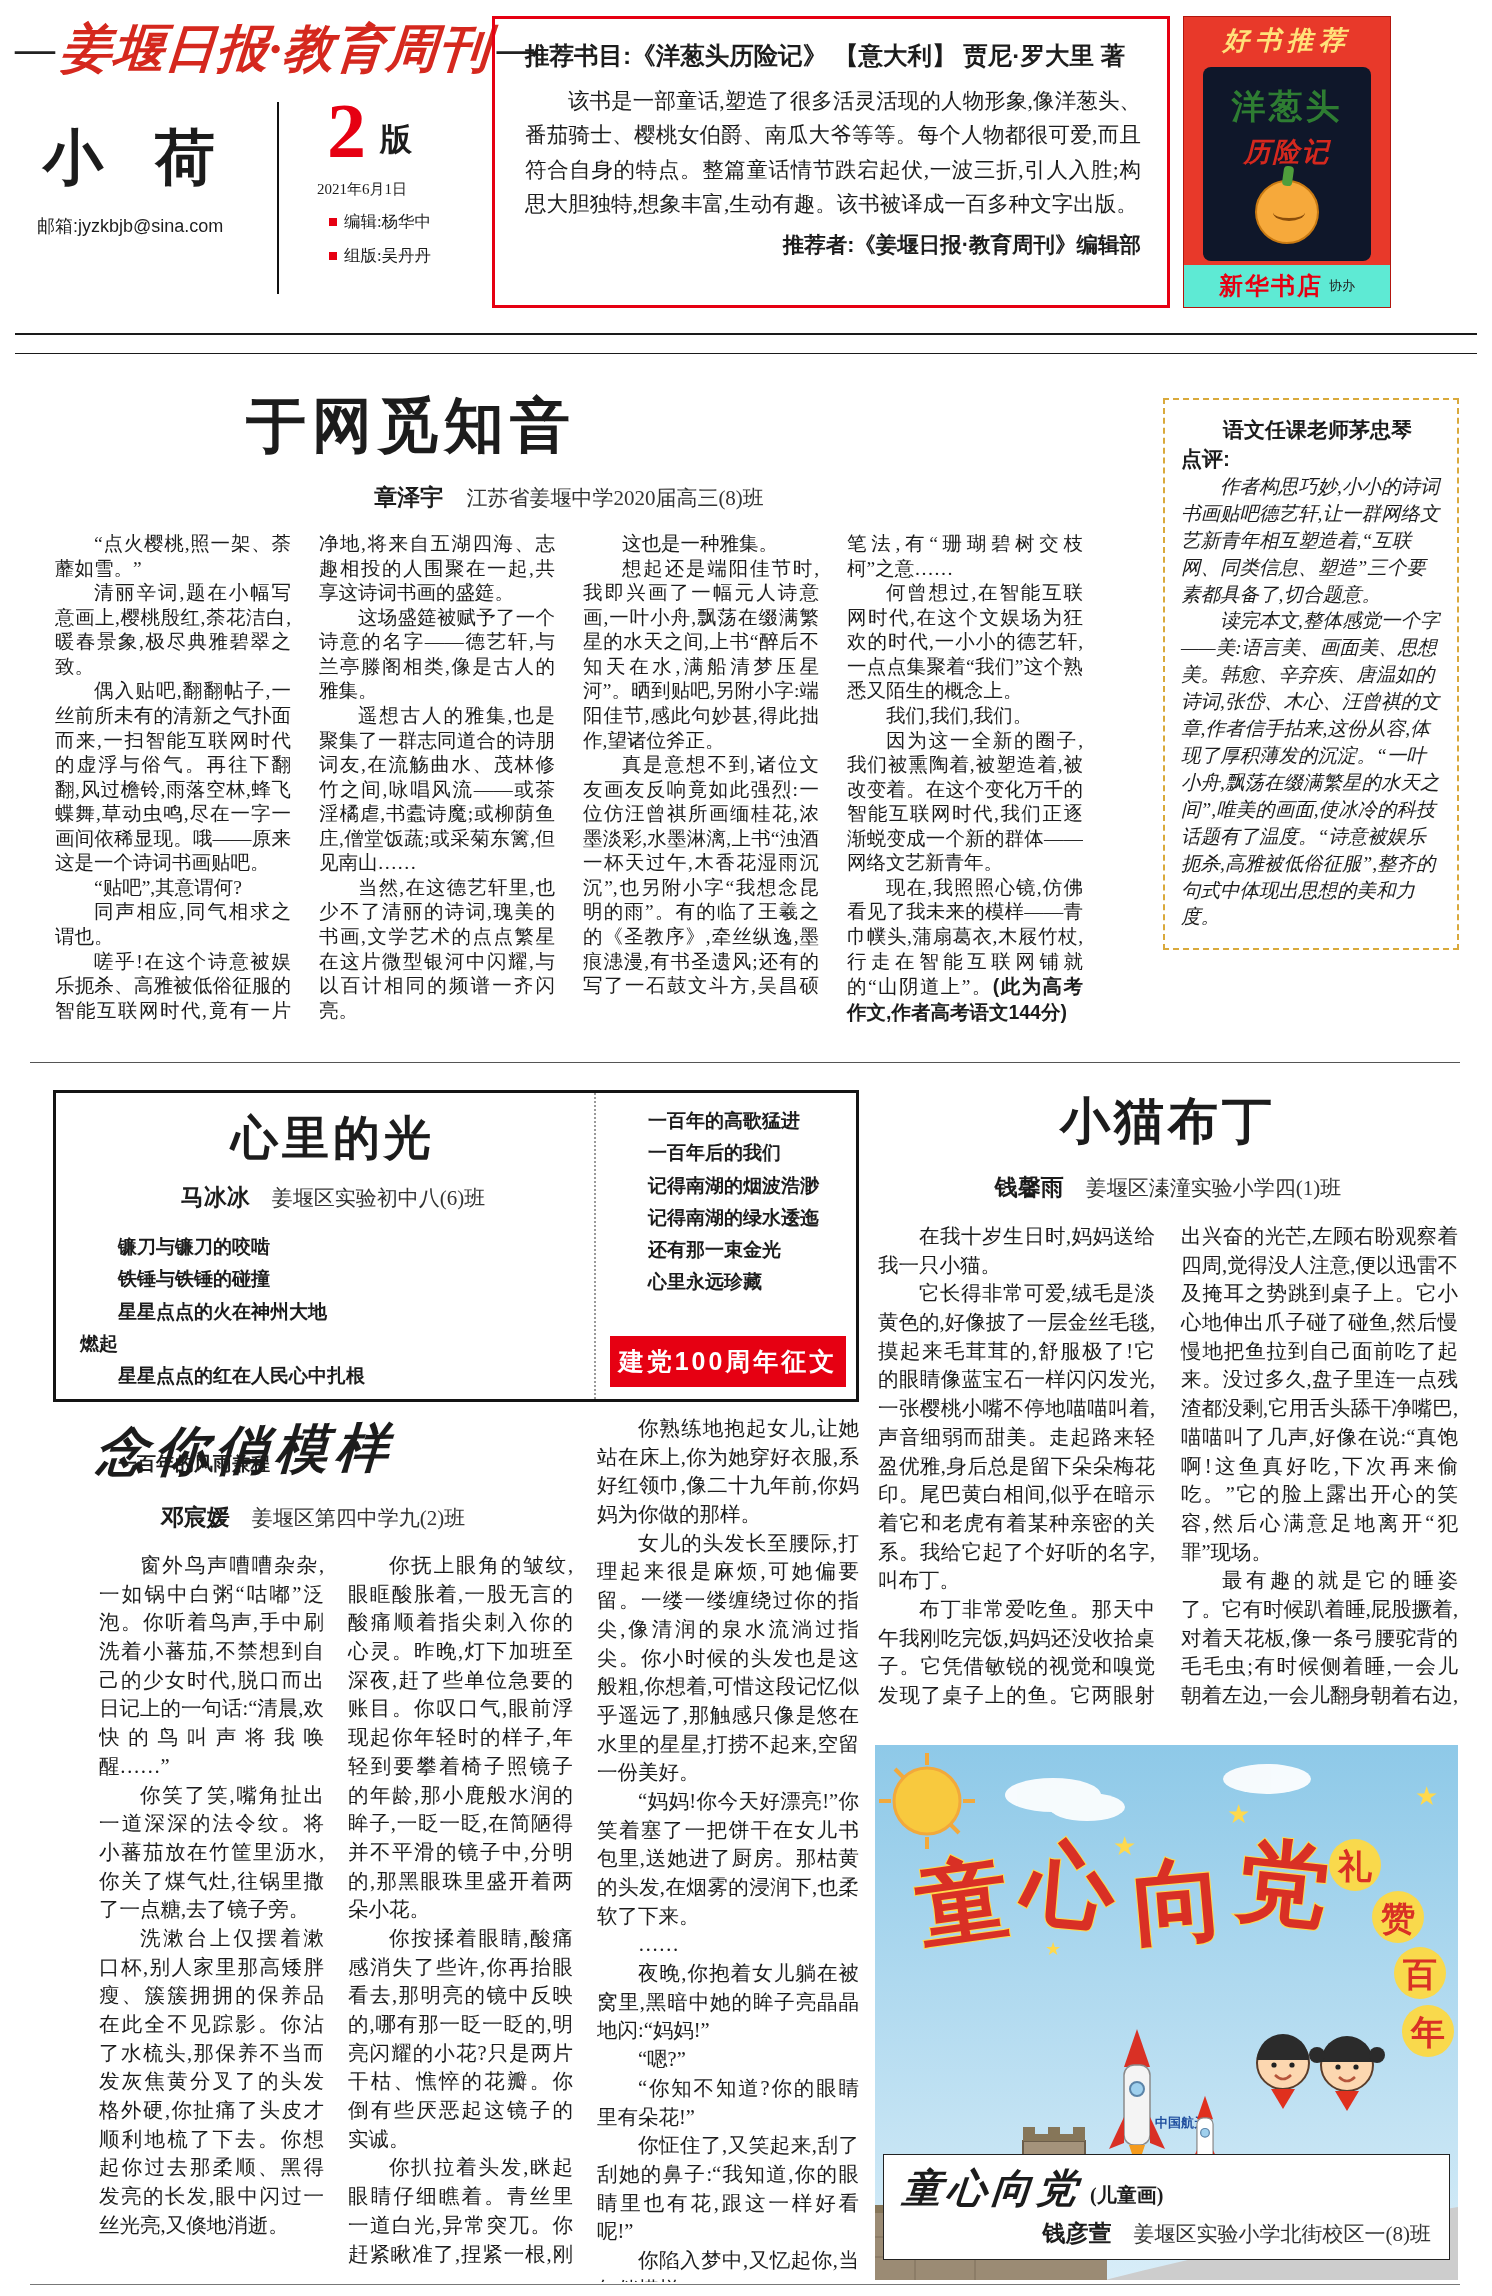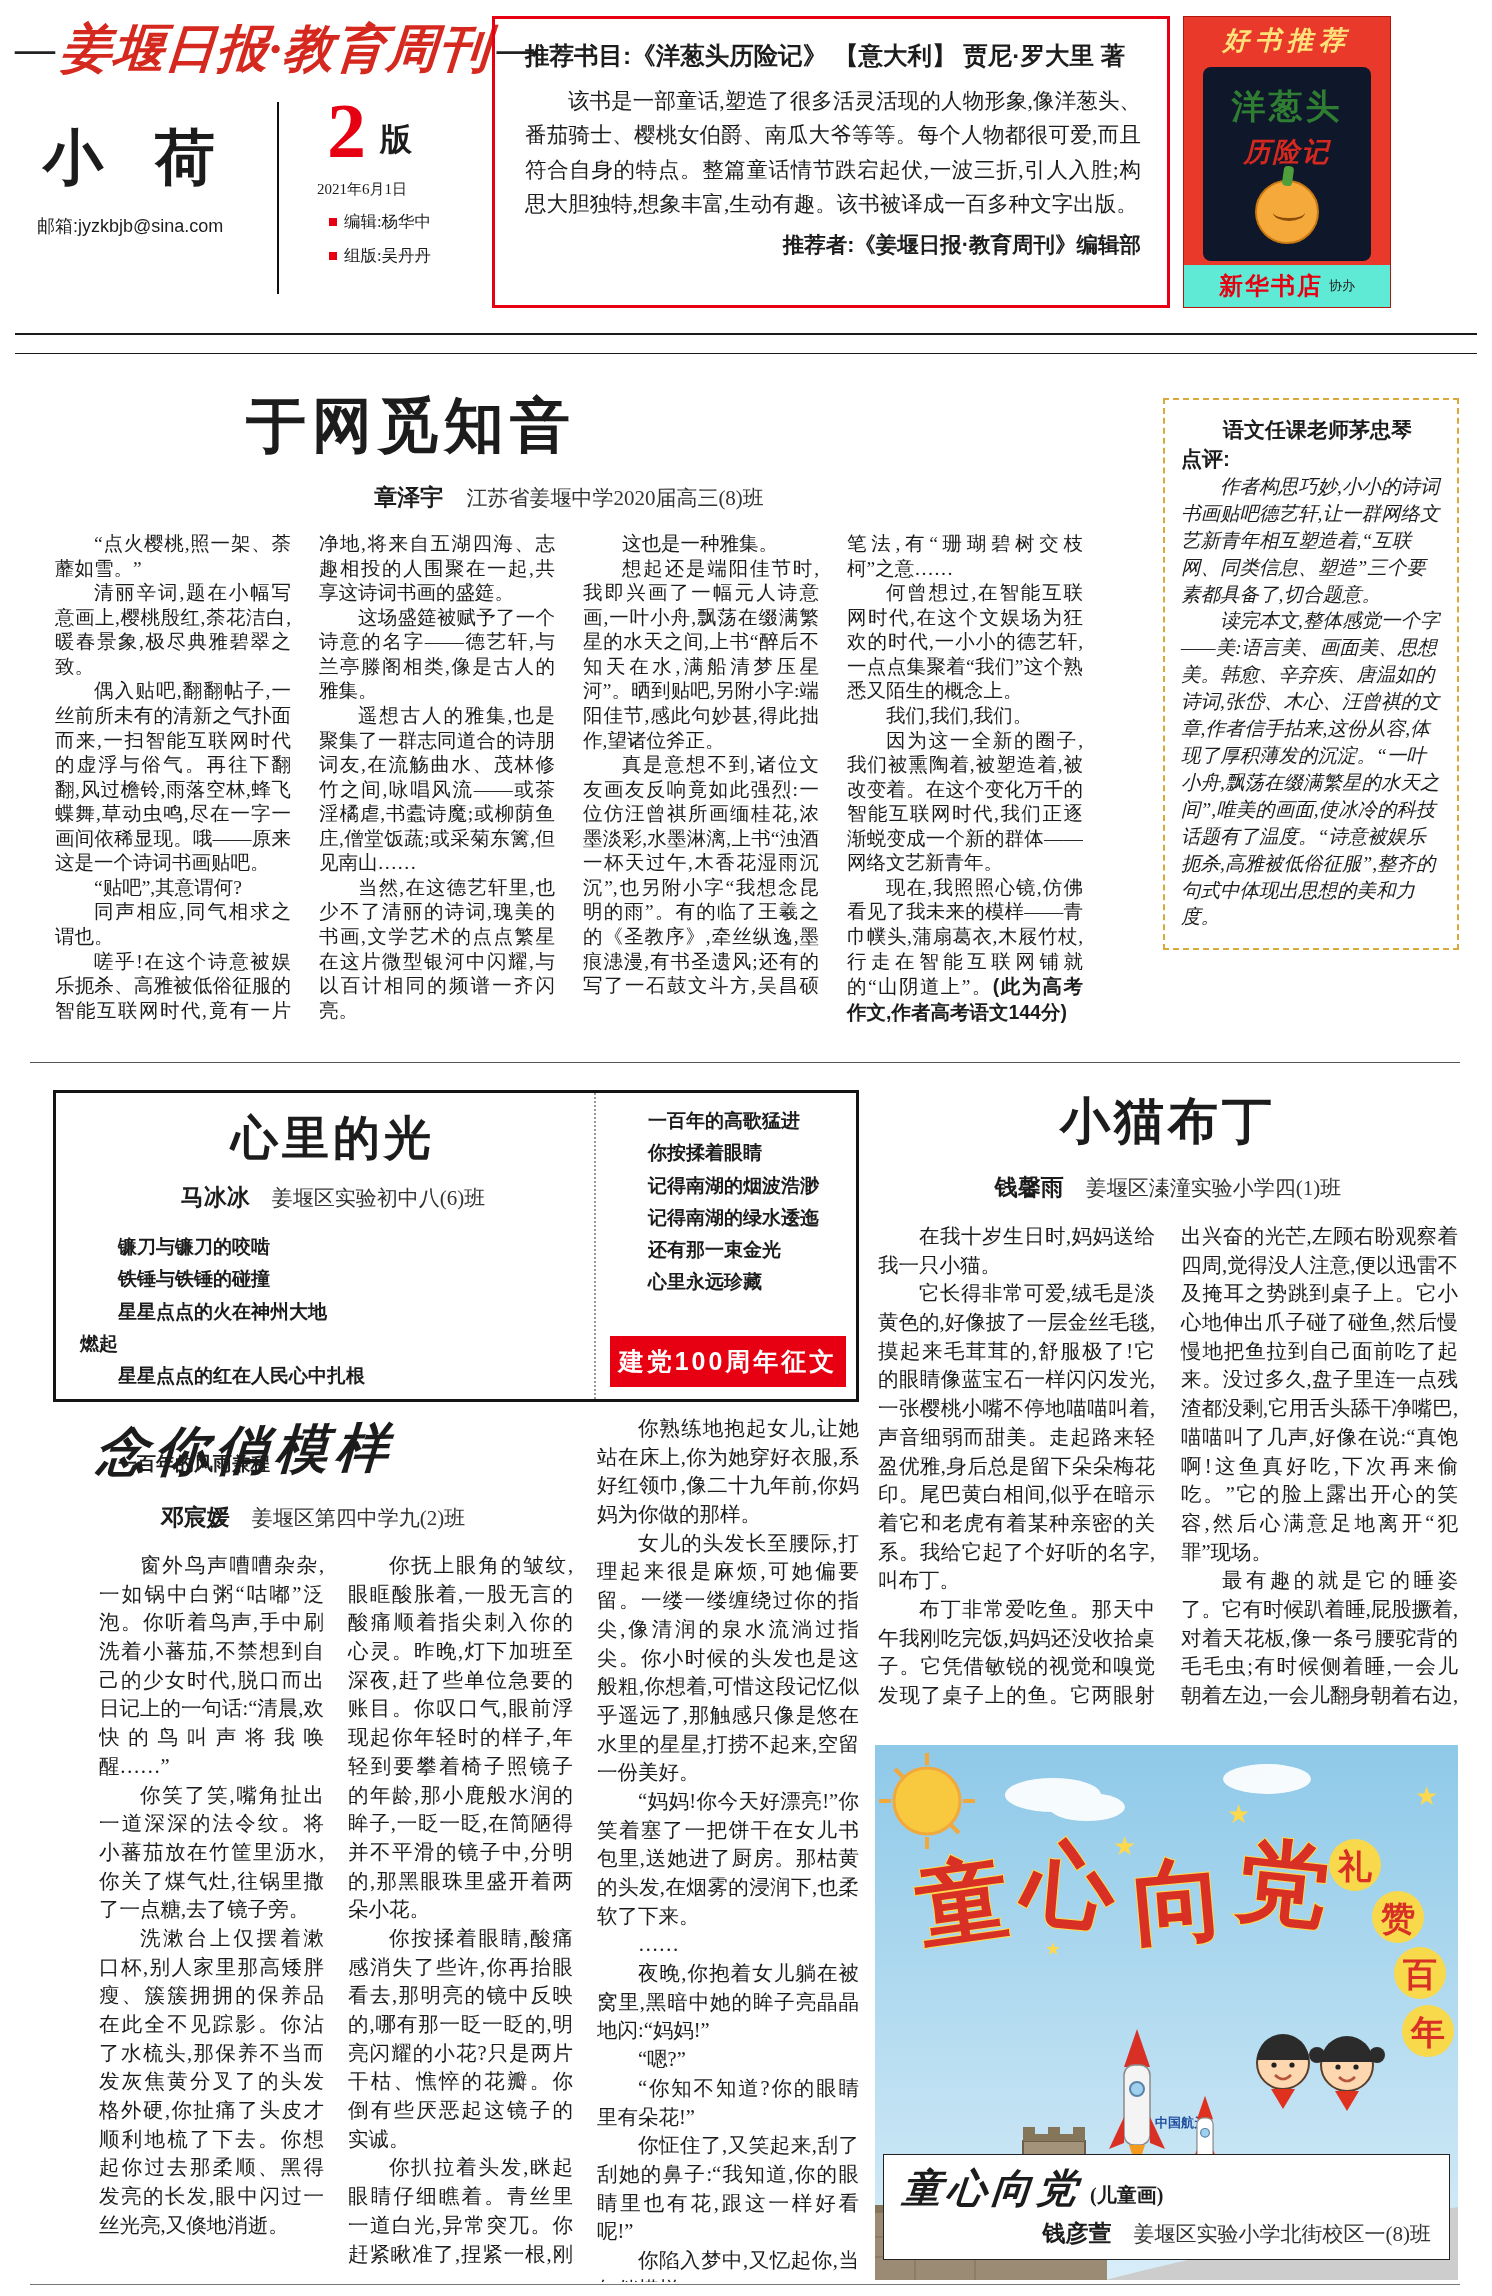--- a/index.html
+++ b/index.html
@@ -237,21 +237,21 @@
         <div class="poem-div"></div>
         <div class="poem-col2">
             <div class="poem-line">星星点点的红在人民心中扎根</div>
             <div class="poem-line">一百年的风雨兼程</div>
           </div>
       </div>
     </div>
     <div class="poem-right">
       <div>
           <div class="poem-line">一百年的高歌猛进</div>
-          <div class="poem-line">你按揉着眼睛</div>
+          <div class="poem-line">一百年后的我们</div>
           <div class="poem-line">记得南湖的烟波浩渺</div>
           <div class="poem-line">记得南湖的绿水逶迤</div>
           <div class="poem-line">还有那一束金光</div>
           <div class="poem-line">心里永远珍藏</div>
         </div>
       <div class="poem-badge">建党100周年征文</div>
     </div>
   </section>
 
   <h2 class="cat-title">小猫布丁</h2>

